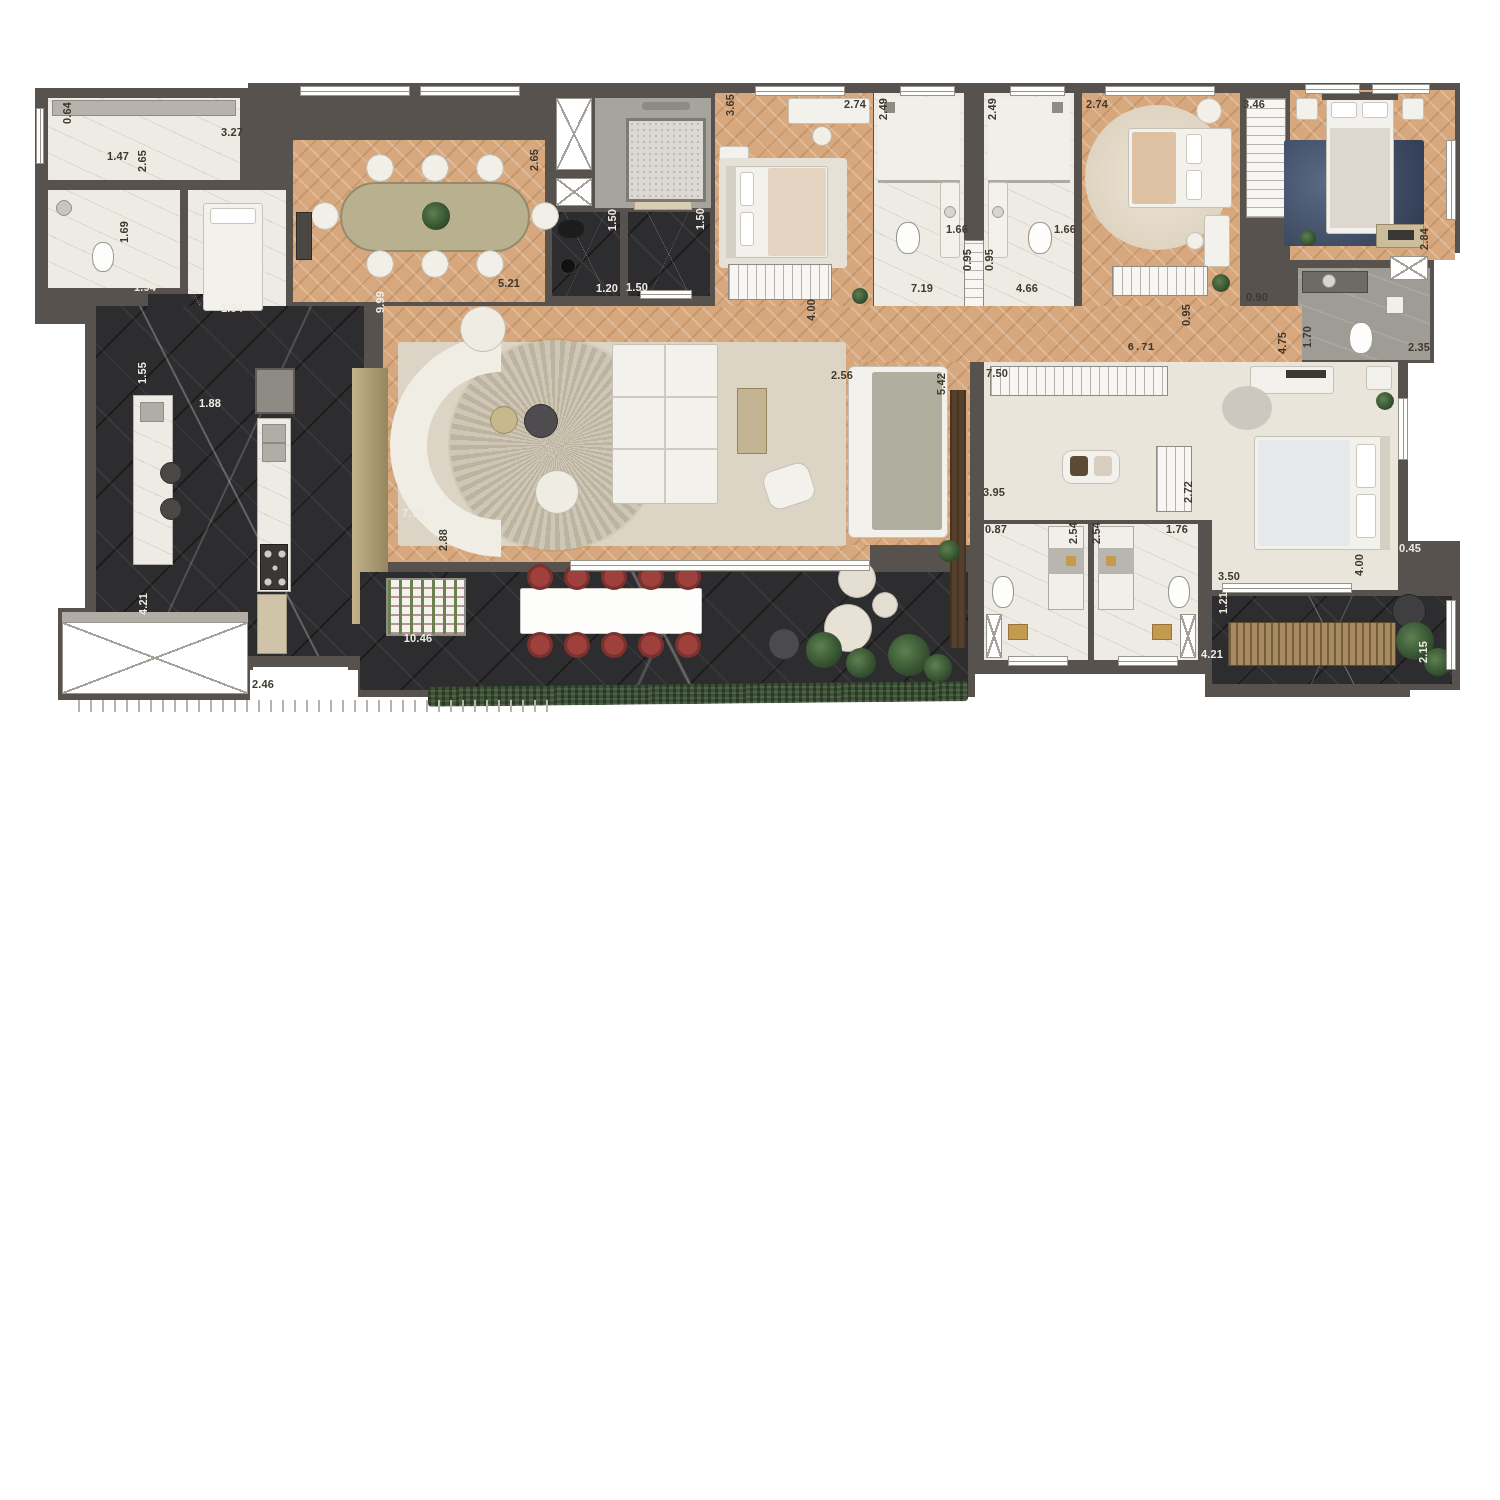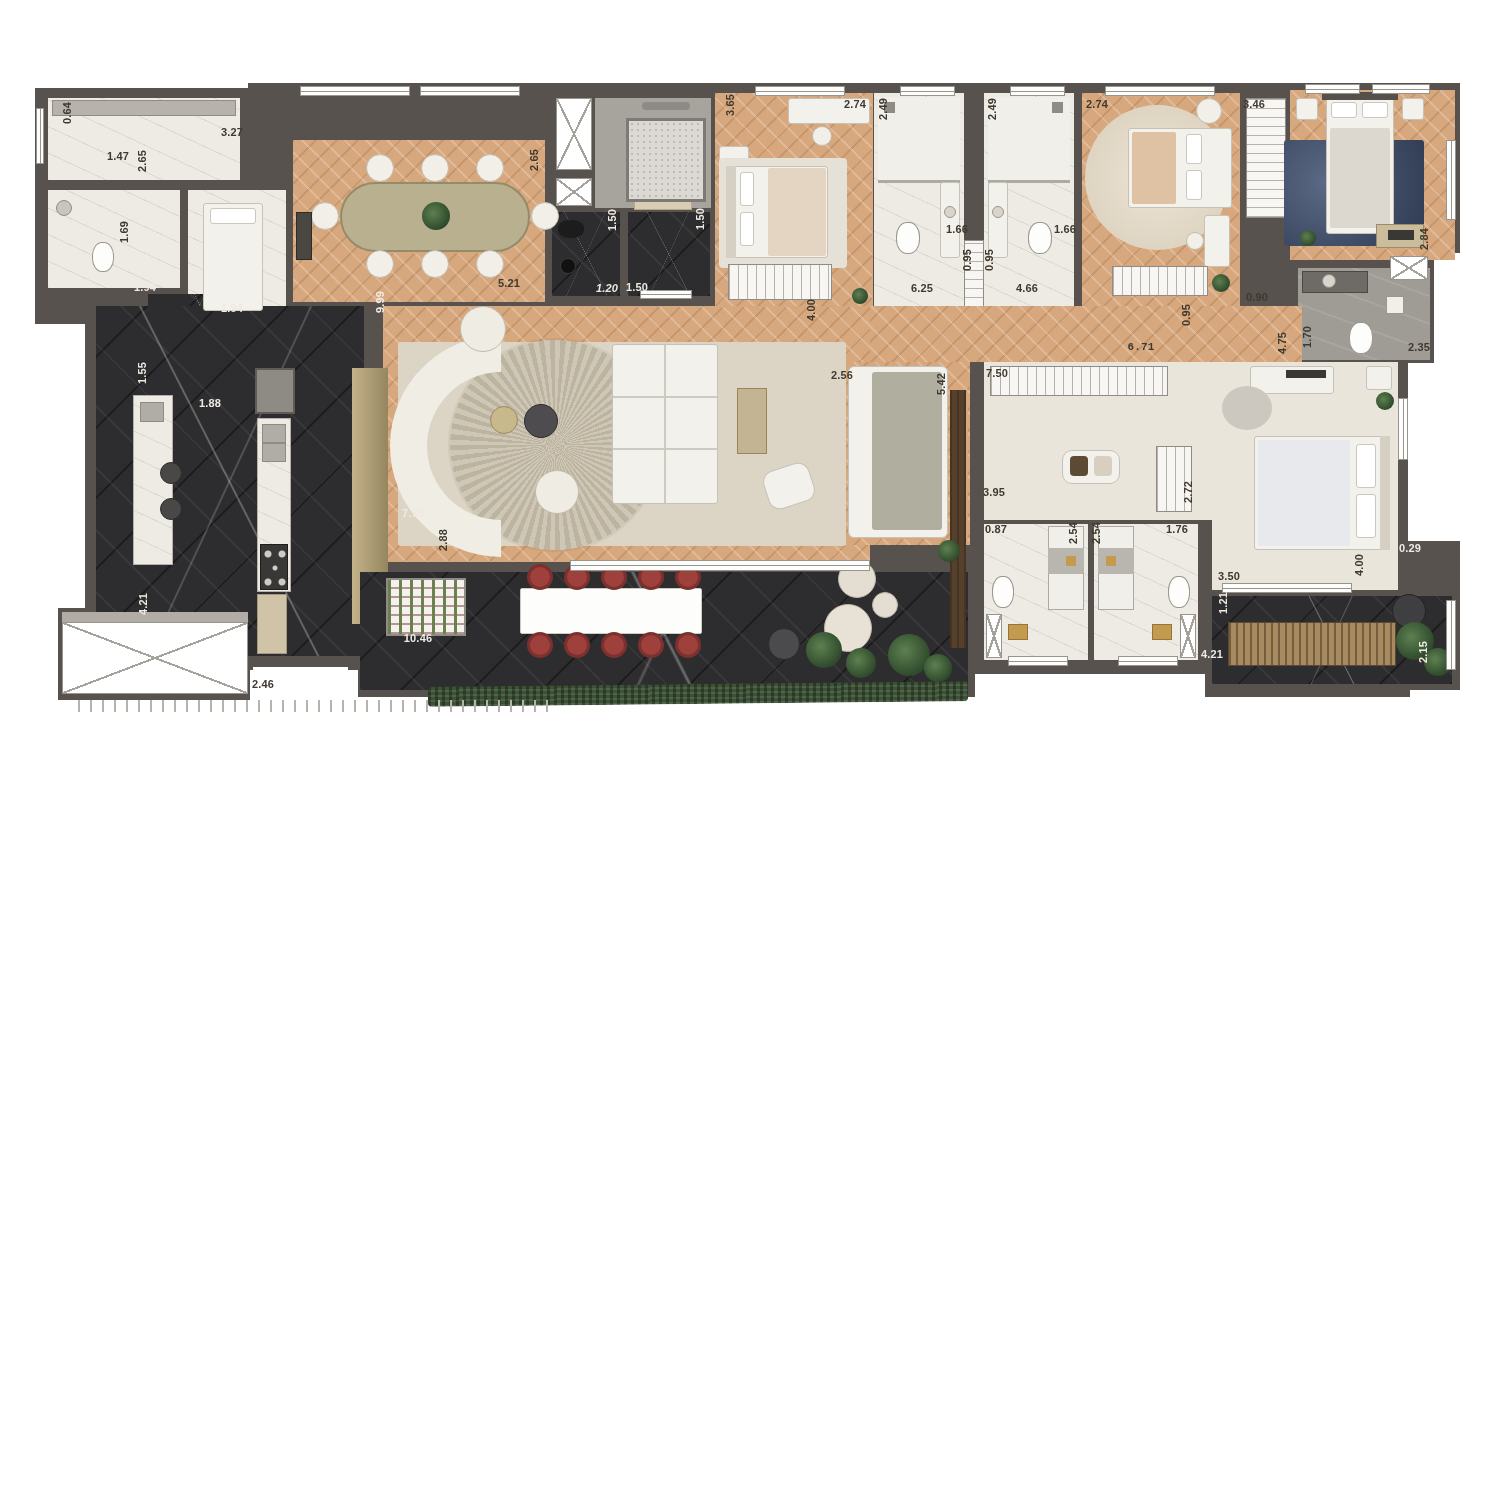--- a/index.html
+++ b/index.html
@@ -291,25 +291,25 @@
       <span class="dim" style="position: absolute; left: 118px; top: 156px; transform: translate(-50%, -50%);">1.47</span>
       <span class="dim" style="position: absolute; left: 142px; top: 161px; transform: translate(-50%, -50%) rotate(-90deg);">2.65</span>
       <span class="dim" style="position: absolute; left: 124px; top: 232px; transform: translate(-50%, -50%) rotate(-90deg);">1.69</span>
       <span class="dim w" style="position: absolute; left: 145px; top: 287px; transform: translate(-50%, -50%);">1.94</span>
       <span class="dim w" style="position: absolute; left: 232px; top: 308px; transform: translate(-50%, -50%);">1.94</span>
       <span class="dim" style="position: absolute; left: 534px; top: 160px; transform: translate(-50%, -50%) rotate(-90deg);">2.65</span>
       <span class="dim" style="position: absolute; left: 509px; top: 283px; transform: translate(-50%, -50%);">5.21</span>
       <span class="dim w" style="position: absolute; left: 380px; top: 302px; transform: translate(-50%, -50%) rotate(-90deg);">9.99</span>
       <span class="dim w" style="position: absolute; left: 612px; top: 220px; transform: translate(-50%, -50%) rotate(-90deg);">1.50</span>
       <span class="dim w" style="position: absolute; left: 700px; top: 219px; transform: translate(-50%, -50%) rotate(-90deg);">1.50</span>
-      <span class="dim w" style="position: absolute; left: 607px; top: 288px; transform: translate(-50%, -50%); font-style: italic;">1.20</span>
+      <span class="dim w" style="position: absolute; left: 607px; top: 288px; transform: translate(-50%, -50%);">1.20</span>
       <span class="dim w" style="position: absolute; left: 637px; top: 287px; transform: translate(-50%, -50%);">1.50</span>
       <span class="dim" style="position: absolute; left: 730px; top: 105px; transform: translate(-50%, -50%) rotate(-90deg);">3.65</span>
       <span class="dim" style="position: absolute; left: 855px; top: 104px; transform: translate(-50%, -50%);">2.74</span>
-      <span class="dim" style="position: absolute; left: 922px; top: 288px; transform: translate(-50%, -50%);">6.25</span>
+      <span class="dim" style="position: absolute; left: 922px; top: 288px; transform: translate(-50%, -50%);">7.19</span>
       <span class="dim" style="position: absolute; left: 883px; top: 109px; transform: translate(-50%, -50%) rotate(-90deg);">2.49</span>
       <span class="dim" style="position: absolute; left: 957px; top: 229px; transform: translate(-50%, -50%);">1.66</span>
       <span class="dim" style="position: absolute; left: 967px; top: 260px; transform: translate(-50%, -50%) rotate(-90deg);">0.95</span>
       <span class="dim" style="position: absolute; left: 989px; top: 260px; transform: translate(-50%, -50%) rotate(-90deg);">0.95</span>
       <span class="dim" style="position: absolute; left: 992px; top: 109px; transform: translate(-50%, -50%) rotate(-90deg);">2.49</span>
       <span class="dim" style="position: absolute; left: 1065px; top: 229px; transform: translate(-50%, -50%);">1.66</span>
       <span class="dim" style="position: absolute; left: 1027px; top: 288px; transform: translate(-50%, -50%);">4.66</span>
       <span class="dim" style="position: absolute; left: 1097px; top: 104px; transform: translate(-50%, -50%);">2.74</span>
       <span class="dim" style="position: absolute; left: 1254px; top: 104px; transform: translate(-50%, -50%);">3.46</span>
       <span class="dim" style="position: absolute; left: 1424px; top: 239px; transform: translate(-50%, -50%) rotate(-90deg);">2.84</span>
@@ -331,19 +331,19 @@
       <span class="dim" style="position: absolute; left: 941px; top: 384px; transform: translate(-50%, -50%) rotate(-90deg);">5.42</span>
       <span class="dim" style="position: absolute; left: 997px; top: 373px; transform: translate(-50%, -50%); text-align: right;">7.50</span>
       <span class="dim" style="position: absolute; left: 994px; top: 492px; transform: translate(-50%, -50%);">3.95</span>
       <span class="dim" style="position: absolute; left: 996px; top: 529px; transform: translate(-50%, -50%);">0.87</span>
       <span class="dim" style="position: absolute; left: 1073px; top: 533px; transform: translate(-50%, -50%) rotate(-90deg);">2.54</span>
       <span class="dim" style="position: absolute; left: 1096px; top: 533px; transform: translate(-50%, -50%) rotate(-90deg);">2.54</span>
       <span class="dim" style="position: absolute; left: 1177px; top: 529px; transform: translate(-50%, -50%);">1.76</span>
       <span class="dim" style="position: absolute; left: 1188px; top: 492px; transform: translate(-50%, -50%) rotate(-90deg);">2.72</span>
       <span class="dim" style="position: absolute; left: 1229px; top: 576px; transform: translate(-50%, -50%);">3.50</span>
       <span class="dim" style="position: absolute; left: 1359px; top: 565px; transform: translate(-50%, -50%) rotate(-90deg);">4.00</span>
-      <span class="dim w" style="position: absolute; left: 1410px; top: 548px; transform: translate(-50%, -50%);">0.29</span>
+      <span class="dim w" style="position: absolute; left: 1410px; top: 548px; transform: translate(-50%, -50%);">0.45</span>
       <span class="dim w" style="position: absolute; left: 1223px; top: 603px; transform: translate(-50%, -50%) rotate(-90deg);">1.21</span>
       <span class="dim w" style="position: absolute; left: 1212px; top: 654px; transform: translate(-50%, -50%);">4.21</span>
       <span class="dim w" style="position: absolute; left: 1423px; top: 652px; transform: translate(-50%, -50%) rotate(-90deg);">2.15</span>
     </div>
 
 </div>
 
 </body></html>

